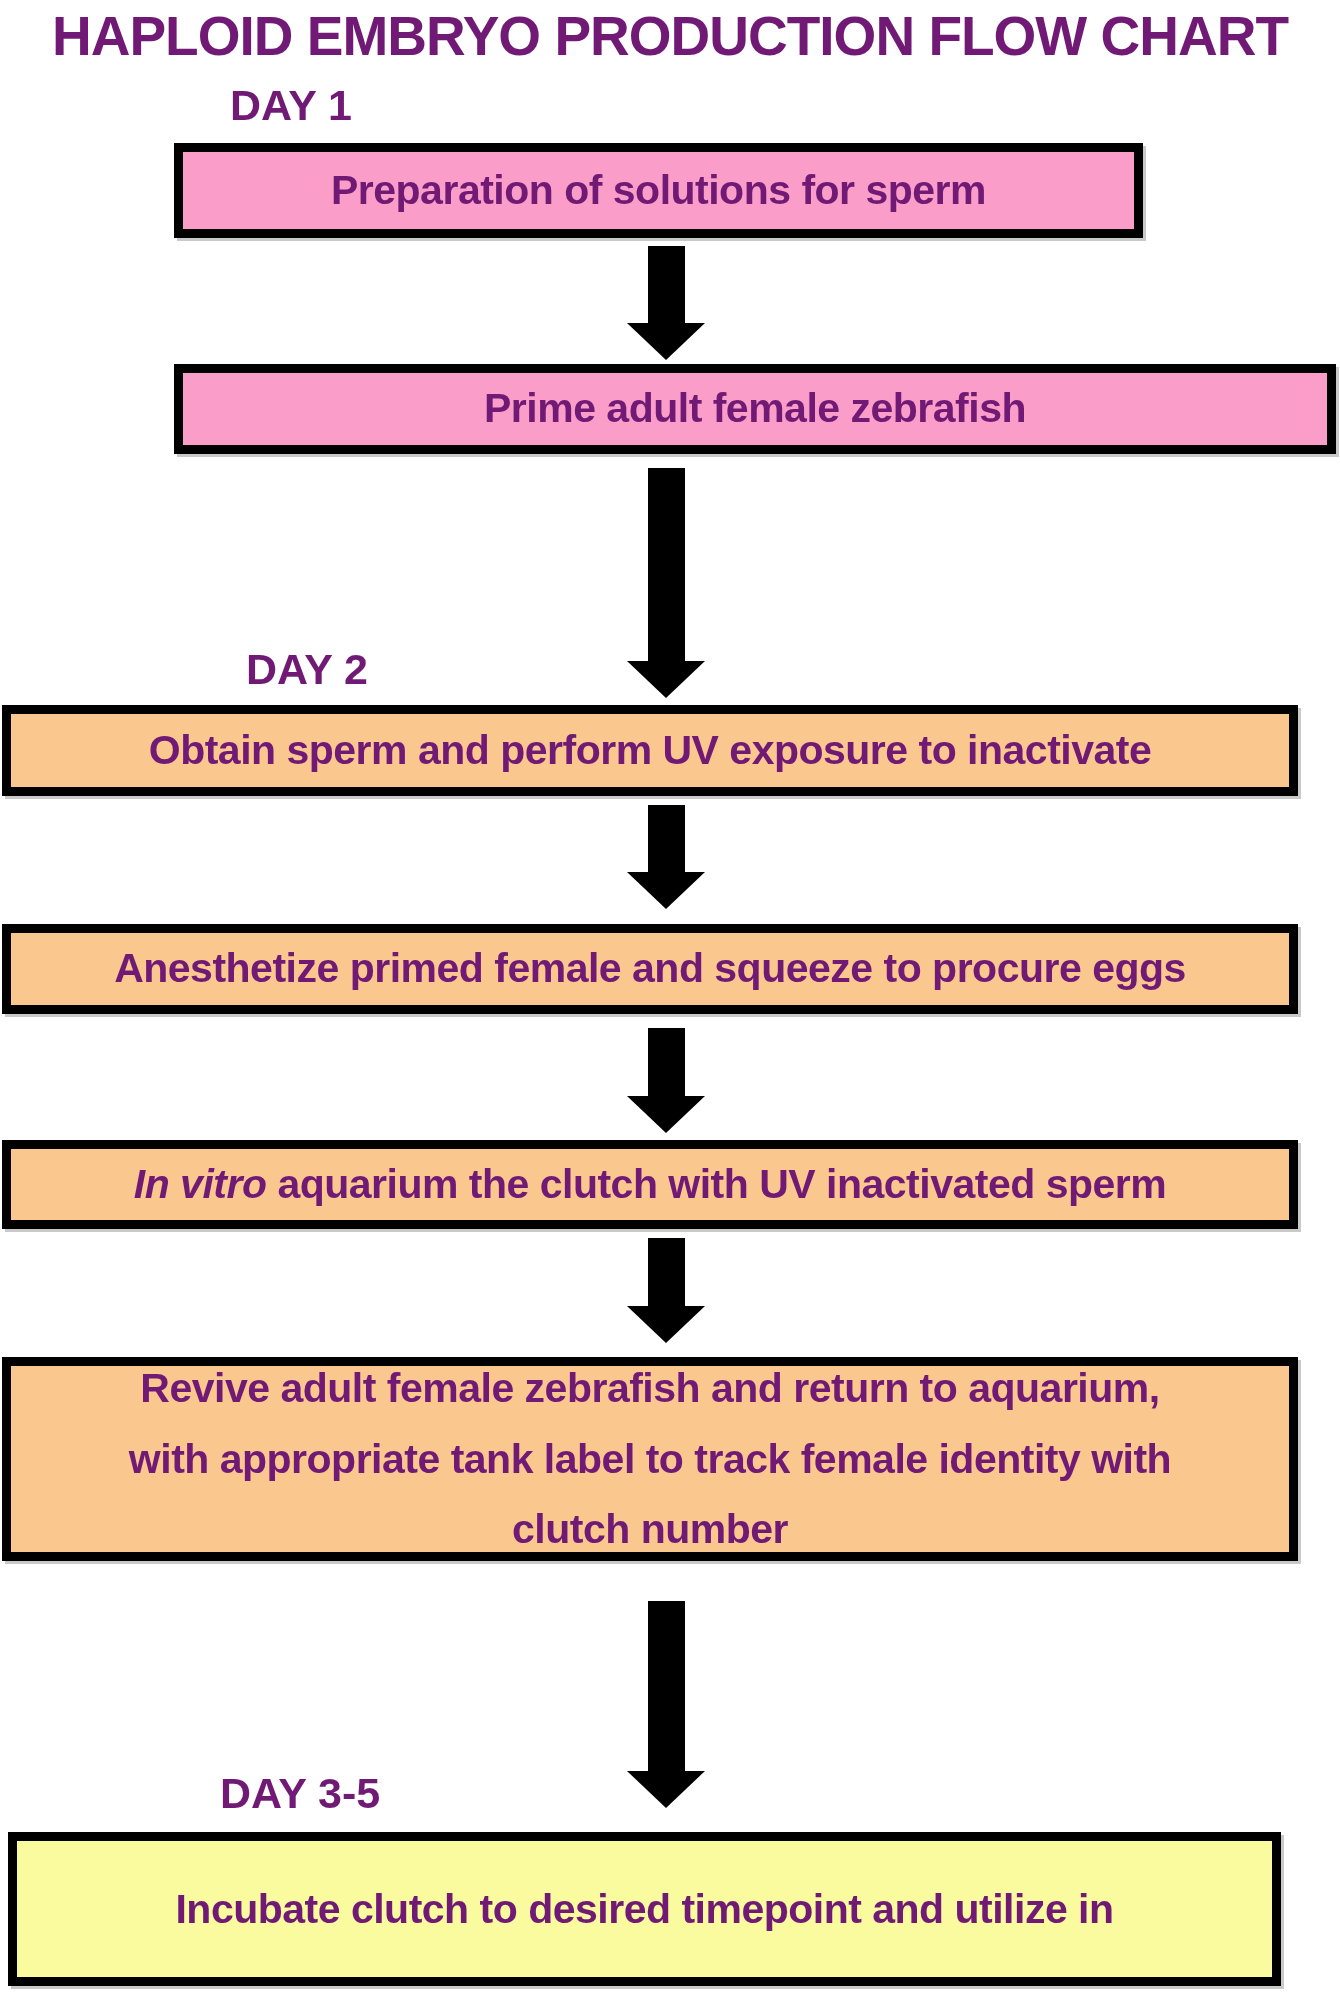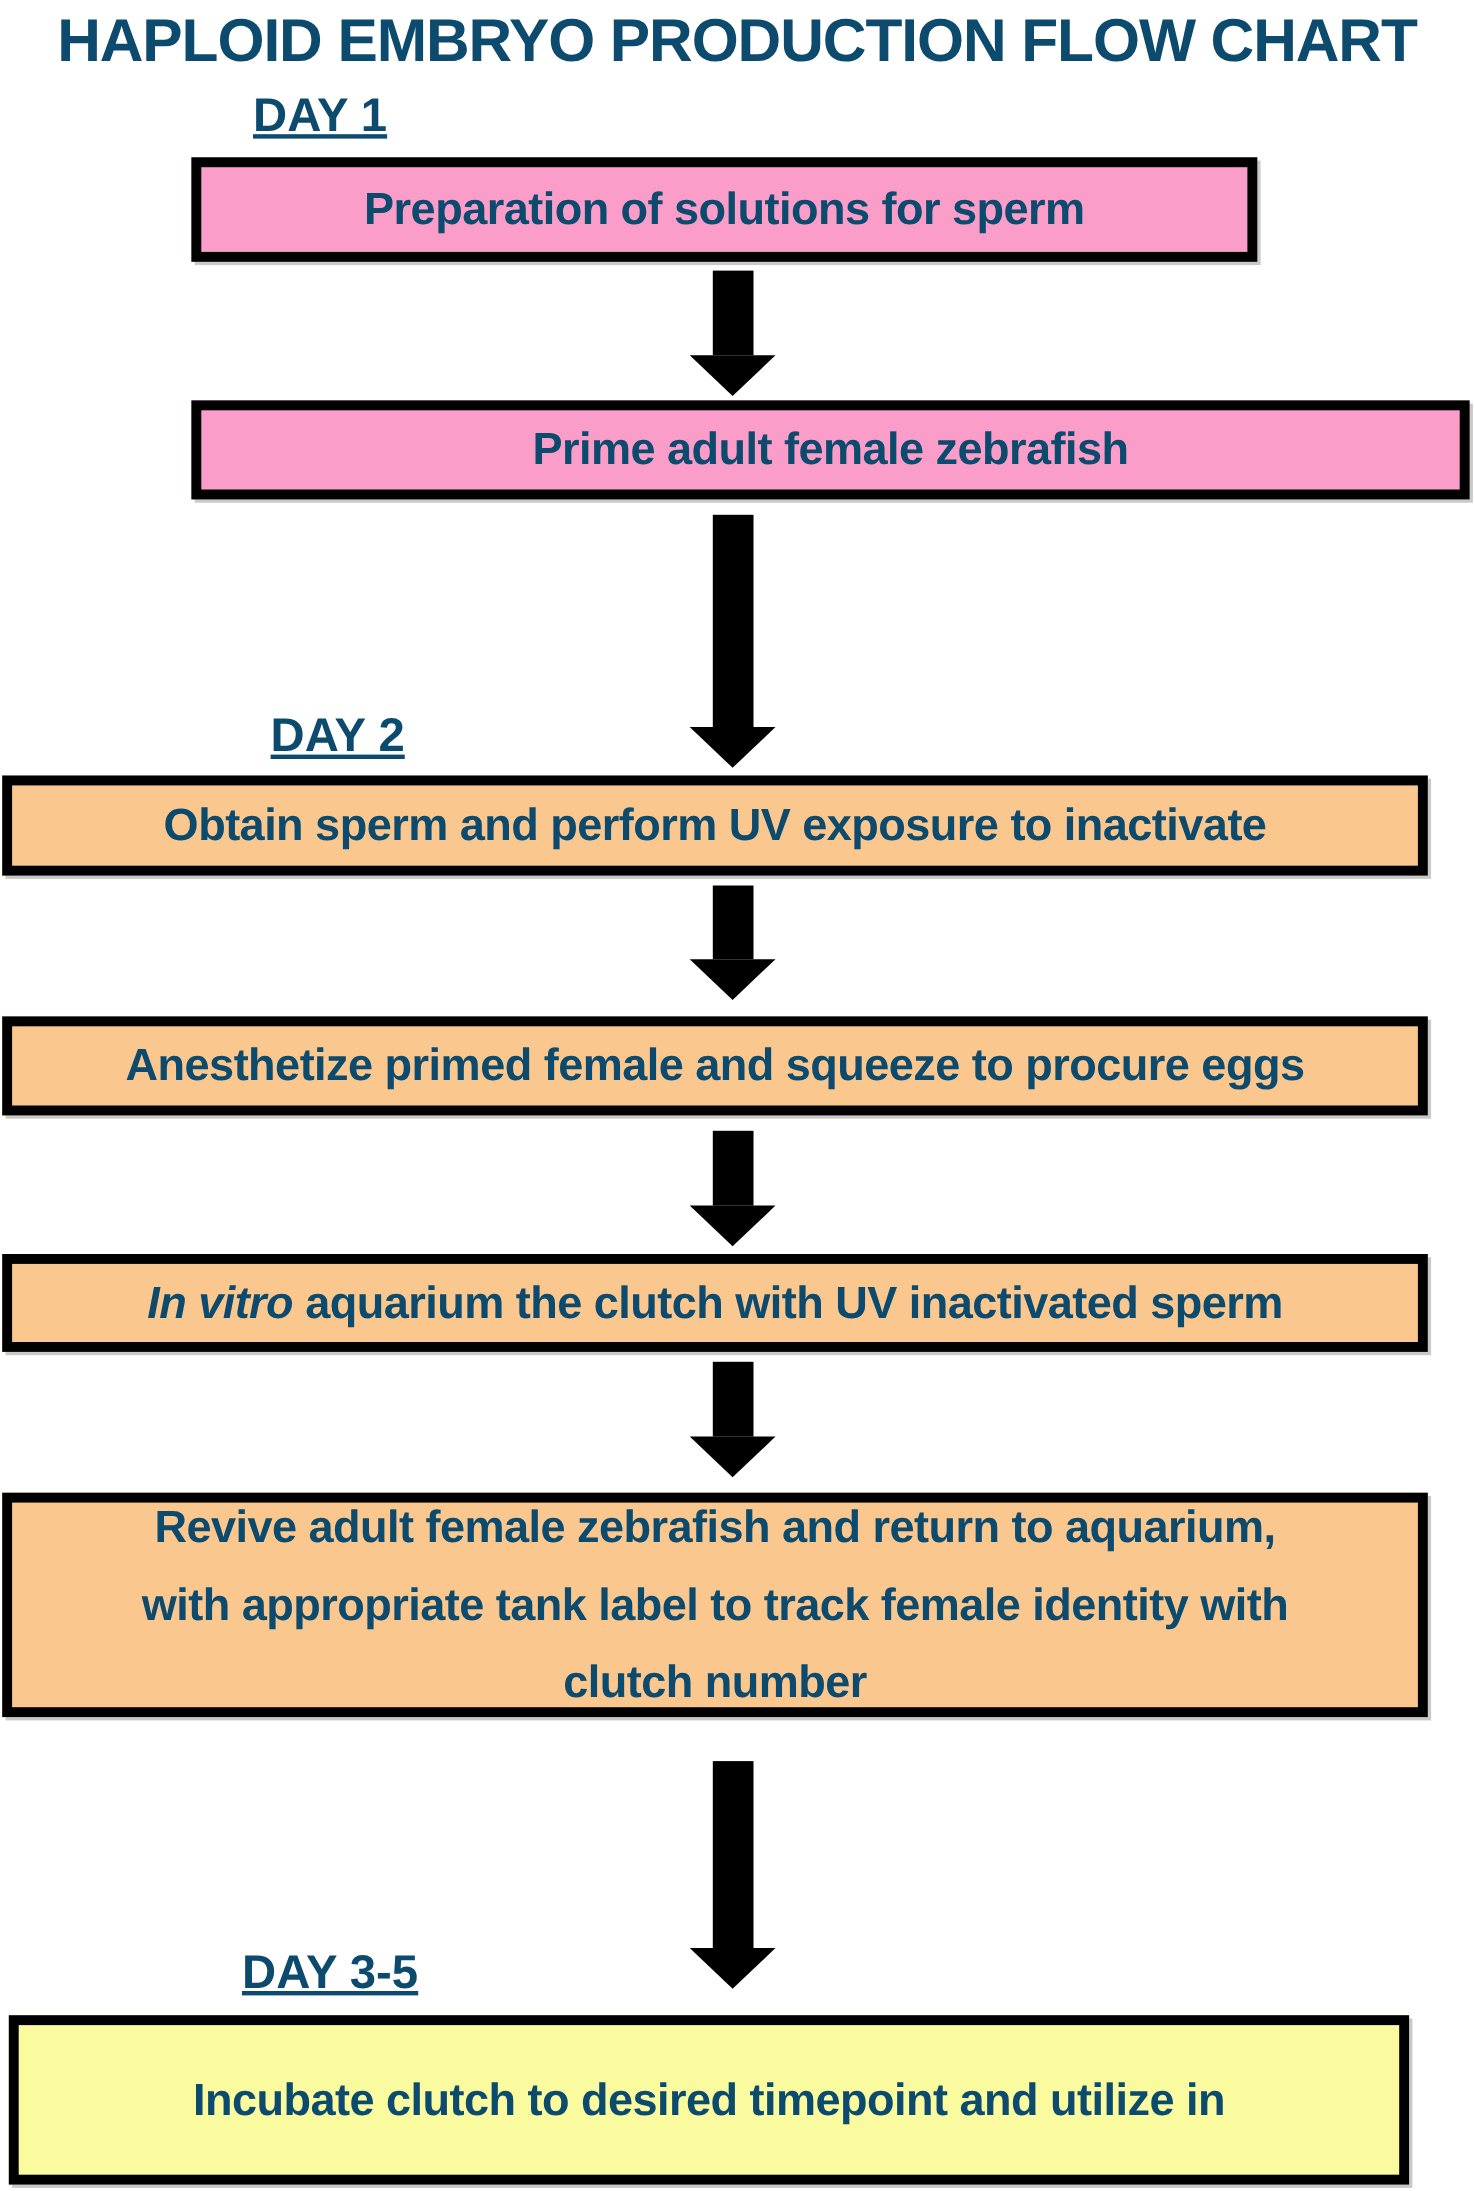--- a/index.html
+++ b/index.html
@@ -4,39 +4,38 @@
 <style>
   * { margin: 0; padding: 0; box-sizing: border-box; }
   html, body { background: #ffffff; }
   .canvas {
     position: relative;
     width: 1340px;
     height: 1992px;
     background: #ffffff;
     font-family: "Liberation Sans", sans-serif;
     font-weight: bold;
-    color: #0c4a6e;
+    color: #701a75;
     overflow: hidden;
   }
   .title {
     position: absolute;
     top: 4px;
     left: 0;
     width: 100%;
     text-align: center;
     font-size: 55px;
     letter-spacing: -1px;
     white-space: nowrap;
   }
   .day-label {
     position: absolute;
     font-size: 43px;
     line-height: 1;
     white-space: nowrap;
-    text-decoration: underline;
   }
   .step-box {
     position: absolute;
     border: 9px solid #000;
     box-shadow: 3px 3px 0 #c9c9c9;
     display: flex;
     align-items: center;
     justify-content: center;
     text-align: center;
     font-size: 41px;

